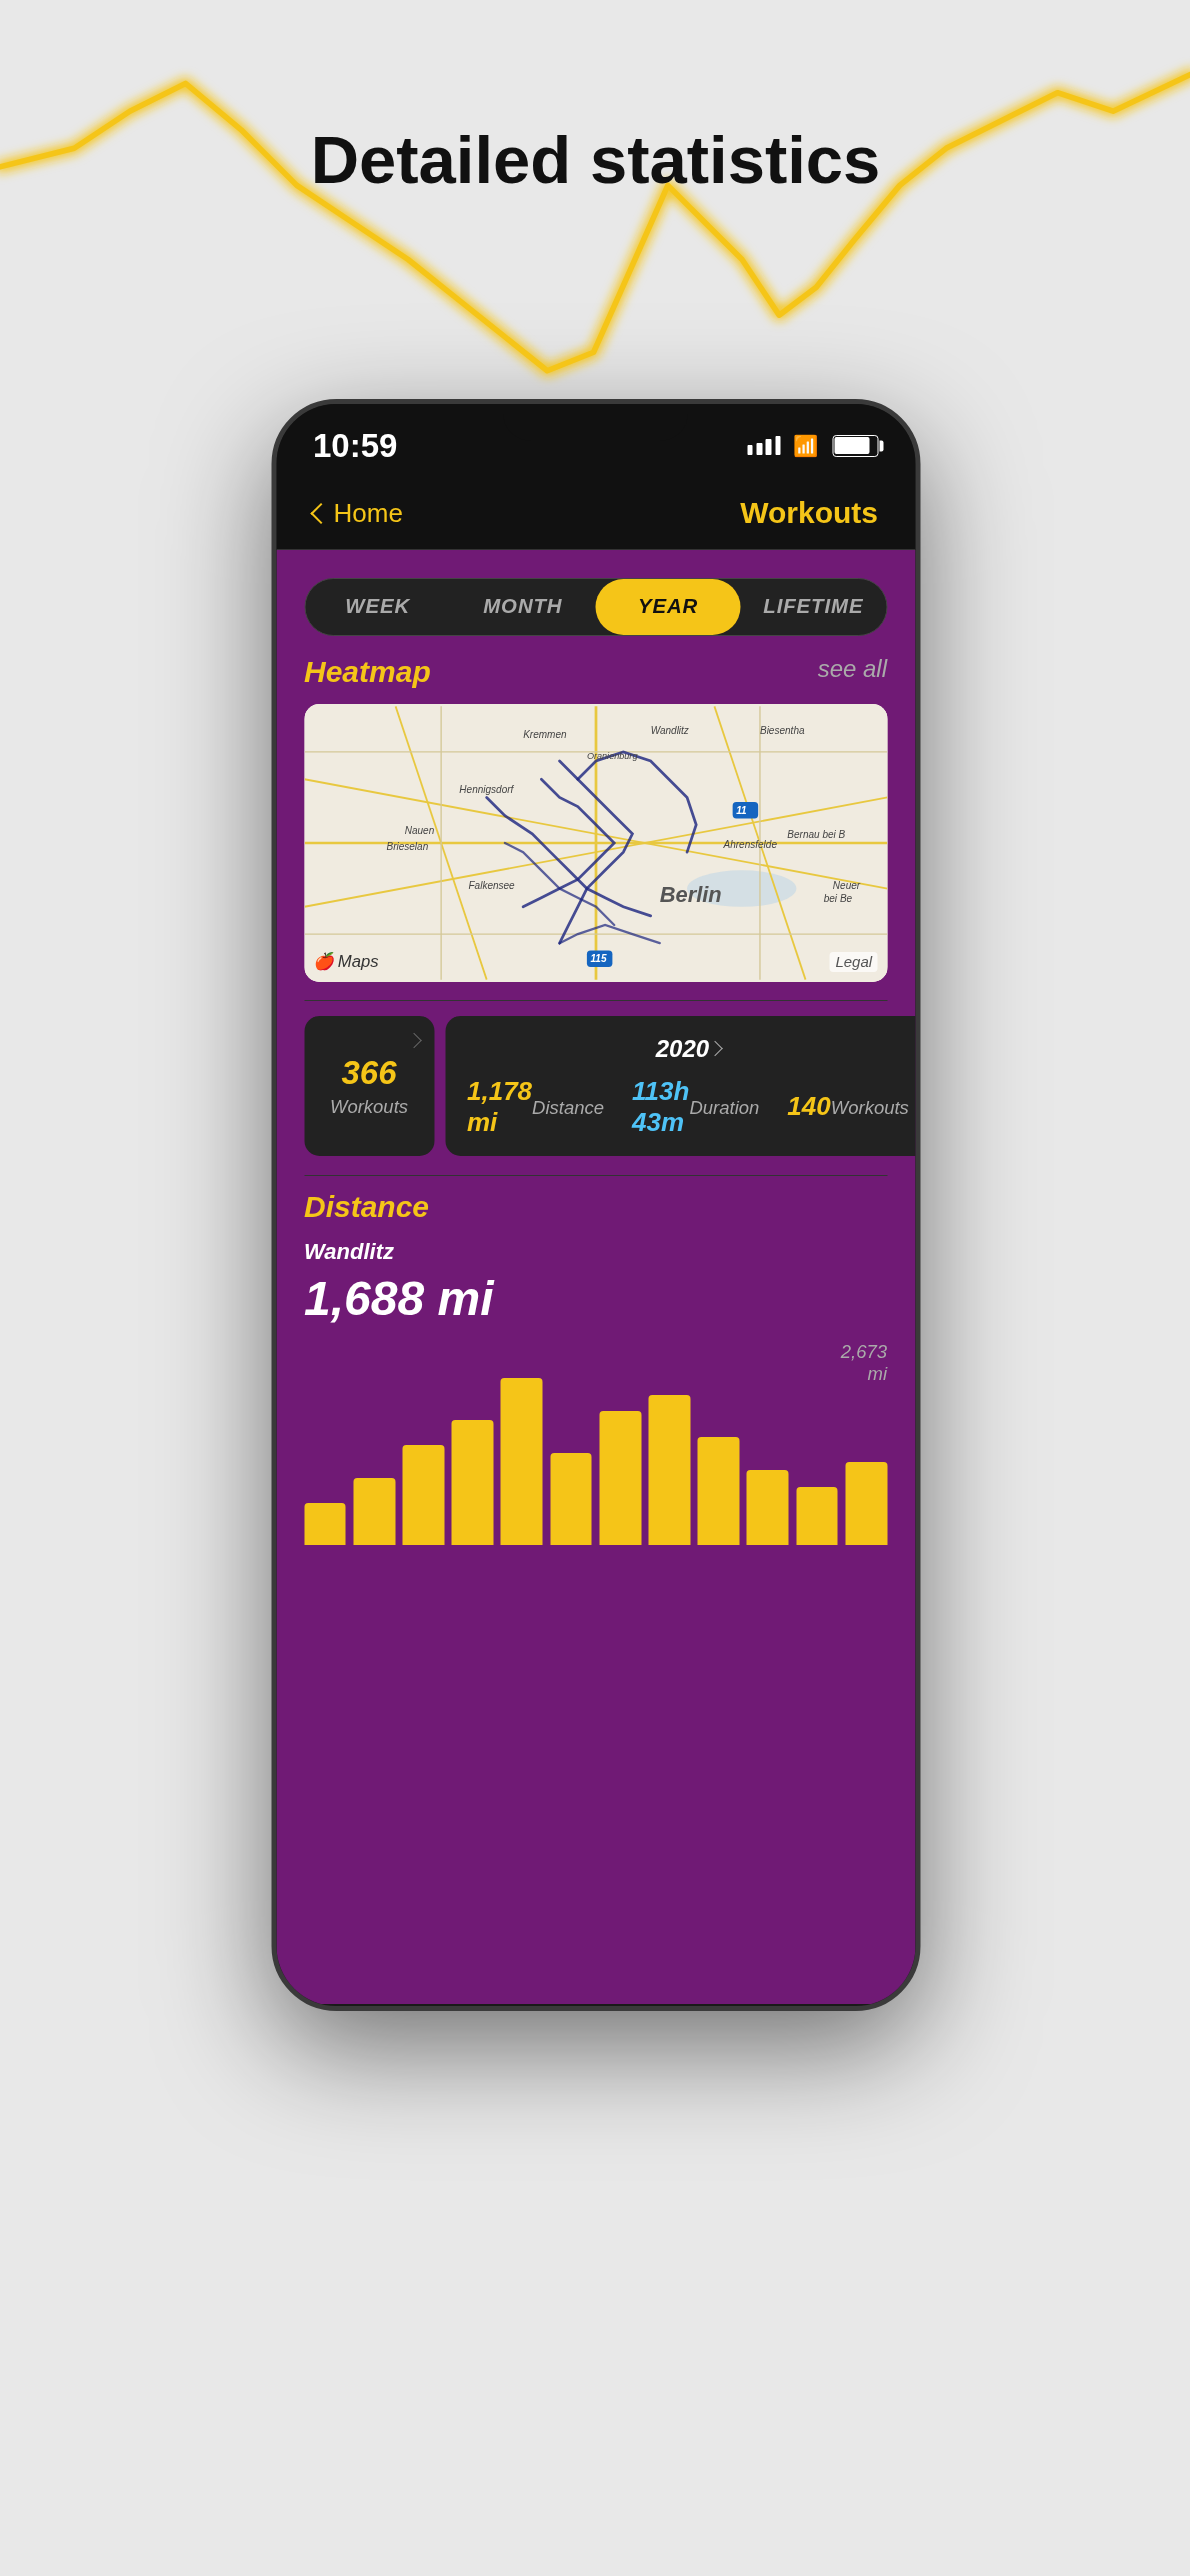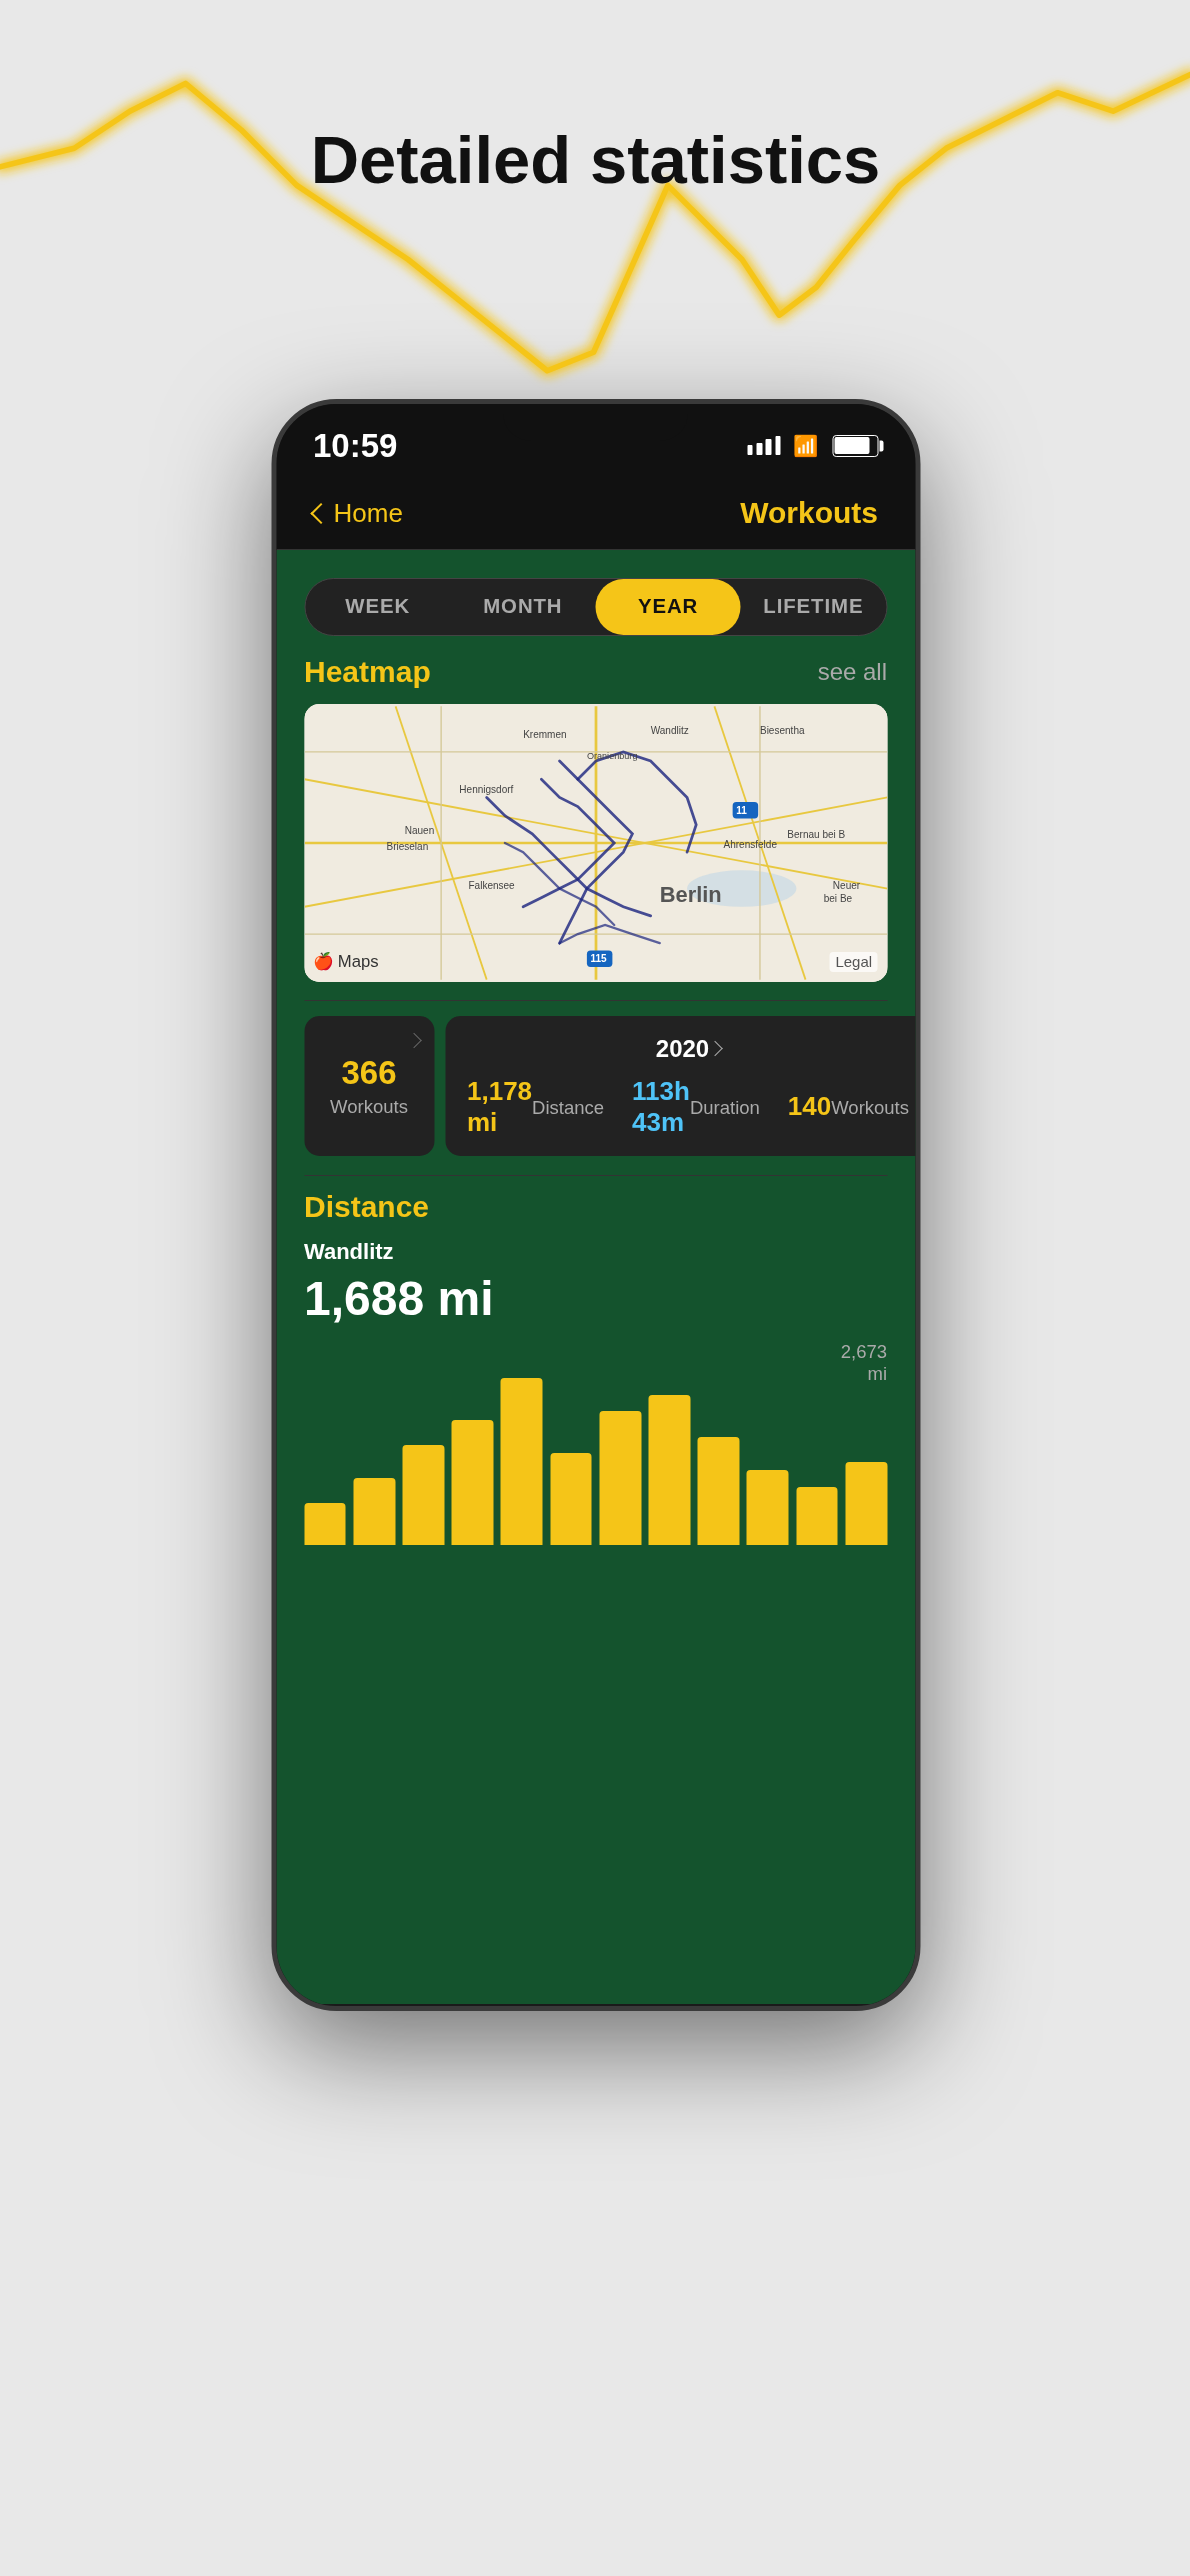--- a/index.html
+++ b/index.html
@@ -170,23 +170,24 @@
     }
 
     .nav-title {
       font-size: 30px;
       font-weight: 700;
       color: #f5c518;
     }
 
     
     .phone-content {
-      background: #14532d;
+      background: #701a75;
       height: calc(100% - 83px - 65px);
       overflow: hidden;
+      font-style: italic;
     }
 
     
     .segment-tabs {
       display: flex;
       margin: 28px 28px 18.5px;
       border: 1.9px solid #444;
       border-radius: 46px;
       overflow: hidden;
       background: #222;
@@ -210,21 +211,21 @@
 
     
     .section {
       padding: 0 28px;
       margin-bottom: 18.5px;
     }
 
     .section-header {
       display: flex;
       justify-content: space-between;
-      align-items: center;
+      align-items: flex-start;
       margin-bottom: 15px;
     }
 
     .section-title {
       font-size: 30px;
       font-weight: 700;
       color: #f5c518;
     }
 
     .see-all {

